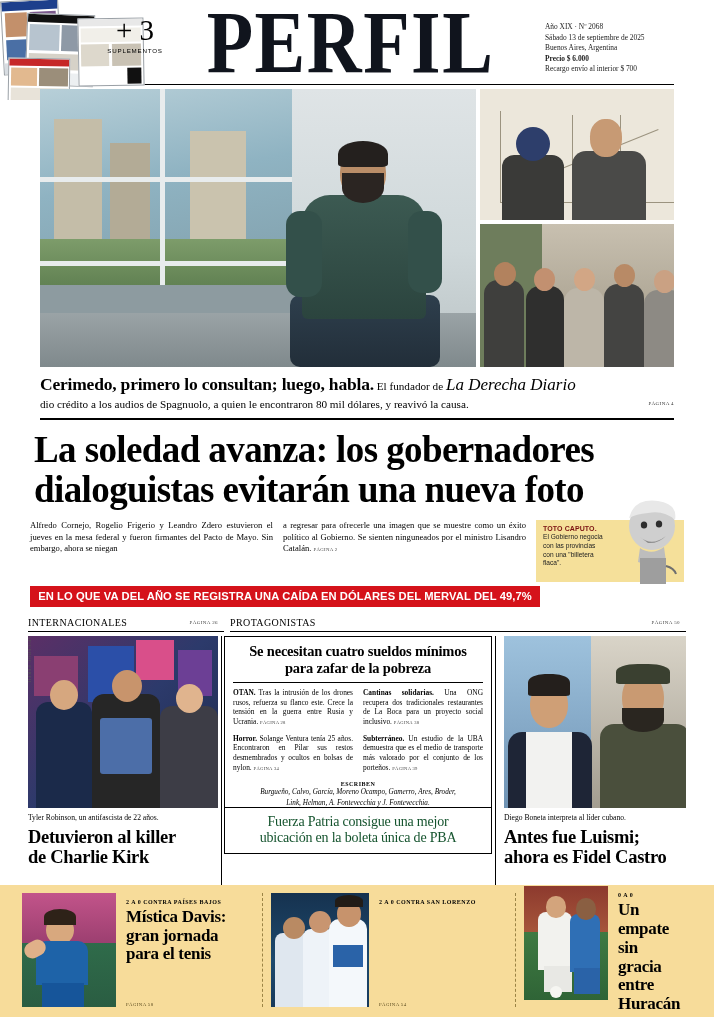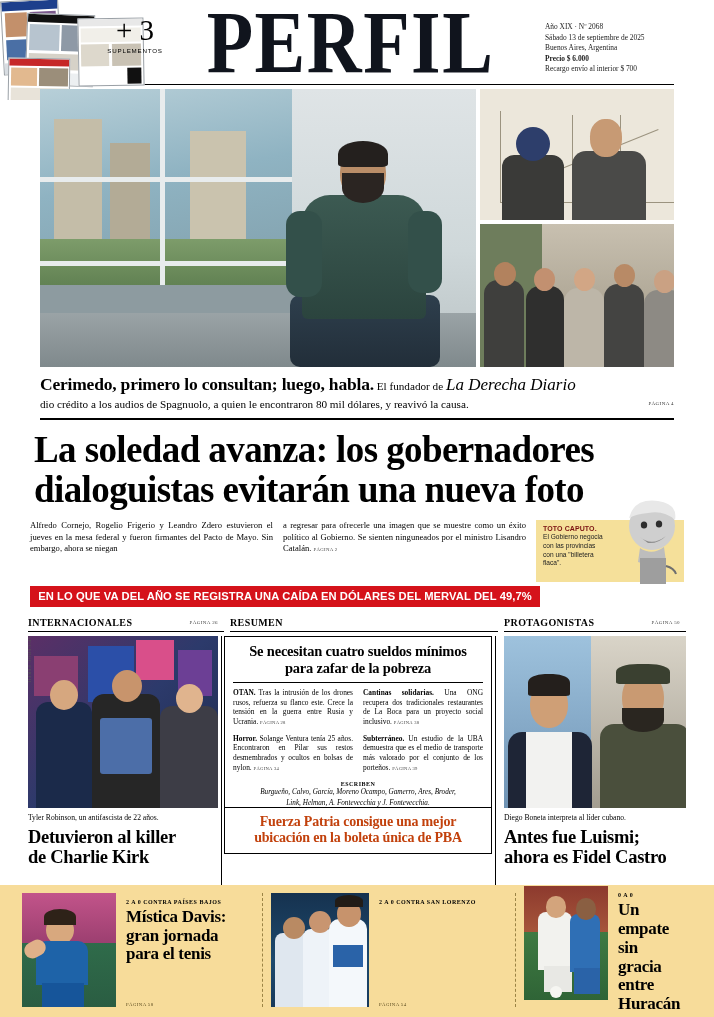--- a/index.html
+++ b/index.html
@@ -145,21 +145,21 @@
     font-size: 11.2px; letter-spacing: 0.1px; text-align: center;
     padding: 4px 0 5px 0;
   }
 
   
   .sec-row { margin: 10px 28px 0 28px; display: flex; }
   .sec-left { width: 196px; position: relative; }
   .sec-mid { width: 274px; position: relative; }
   .sec-right { flex: 1; position: relative; }
   .sec-title {
-    font-size: 10px; font-weight: 700; letter-spacing: 0.4px;
+    font-size: 10px; font-weight: 400; letter-spacing: 0.4px;
     font-family: "Liberation Serif", serif;
   }
   .sec-pag {
     position: absolute; right: 6px; top: 3px; font-size: 5px; letter-spacing: 0.4px; color: #444;
   }
   .sec-underline { height: 1px; background: #000; margin-top: 3px; }
 
   
   .cols { margin: 4px 28px 0 28px; display: flex; height: 252px; }
   .col-left { width: 190px; position: relative; }
@@ -195,21 +195,21 @@
   .brief { font-size: 7.4px; line-height: 1.3; text-align: justify; margin-bottom: 7px; }
   .brief b { font-weight: 700; }
   .brief .pg { font-size: 4.6px; letter-spacing: 0.3px; color: #444; }
   .escriben-wrap { text-align: center; margin-top: 2px; }
   .escriben-title { font-size: 6px; font-weight: 700; letter-spacing: 0.5px; }
   .escriben-names { font-size: 7.2px; font-style: italic; line-height: 1.3; margin-top: 1px; }
   .fuerza-box {
     border: 1px solid #000; border-top: none; text-align: center; padding: 6px 6px 7px 6px;
   }
   .fuerza-text {
-    color: #c2410c; font-weight: 700; font-size: 14px; line-height: 1.14; letter-spacing: -0.2px;
+    color: #14532d; font-weight: 400; font-size: 14px; line-height: 1.14; letter-spacing: -0.2px;
   }
 
   
   .right-photo { position: relative; width: 100%; height: 172px; overflow: hidden; background: #b9b3a6; }
   .rp-left { position: absolute; left: 0; top: 0; width: 48%; height: 100%;
     background: linear-gradient(180deg,#9ec2dd 0%,#6f93b4 100%); }
   .rp-right { position: absolute; right: 0; top: 0; width: 52%; height: 100%;
     background: linear-gradient(180deg,#d9d4c8 0%,#a39d90 100%); }
   .rp-head { position: absolute; border-radius: 48%; }
   .rp-body { position: absolute; border-radius: 14px 14px 0 0; }
@@ -385,24 +385,20 @@
     </div>
   </div>
 
   <div class="red-banner">EN LO QUE VA DEL AÑO SE REGISTRA UNA CAÍDA EN DÓLARES DEL MERVAL DEL 49,7%</div>
 
   <div class="sec-row">
     <div class="sec-left">
       <div class="sec-title">INTERNACIONALES</div>
       <div class="sec-pag">PÁGINA 26</div>
       <div class="sec-underline"></div>
-    </div>
-    <div class="sec-mid">
-      <div class="sec-title" style="margin-left:6px;">RESUMEN</div>
-      <div class="sec-underline" style="margin-left:6px;"></div>
     </div>
     <div class="sec-right">
       <div class="sec-title" style="margin-left:6px;">PROTAGONISTAS</div>
       <div class="sec-pag">PÁGINA 50</div>
       <div class="sec-underline" style="margin-left:6px;"></div>
     </div>
   </div>
 
   <div class="cols">
 

